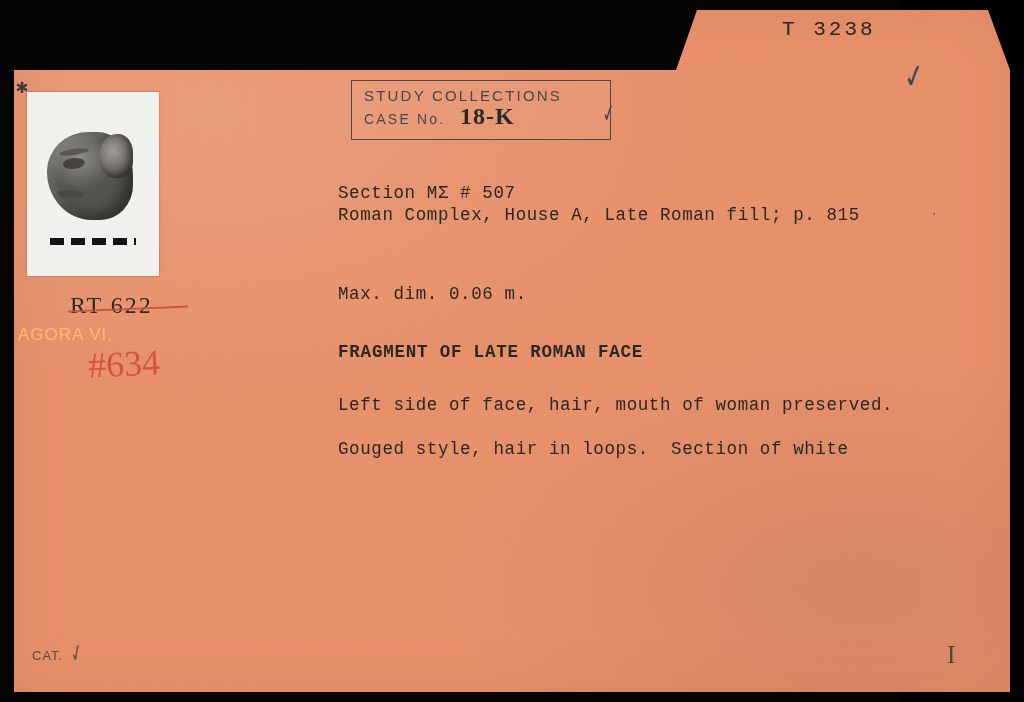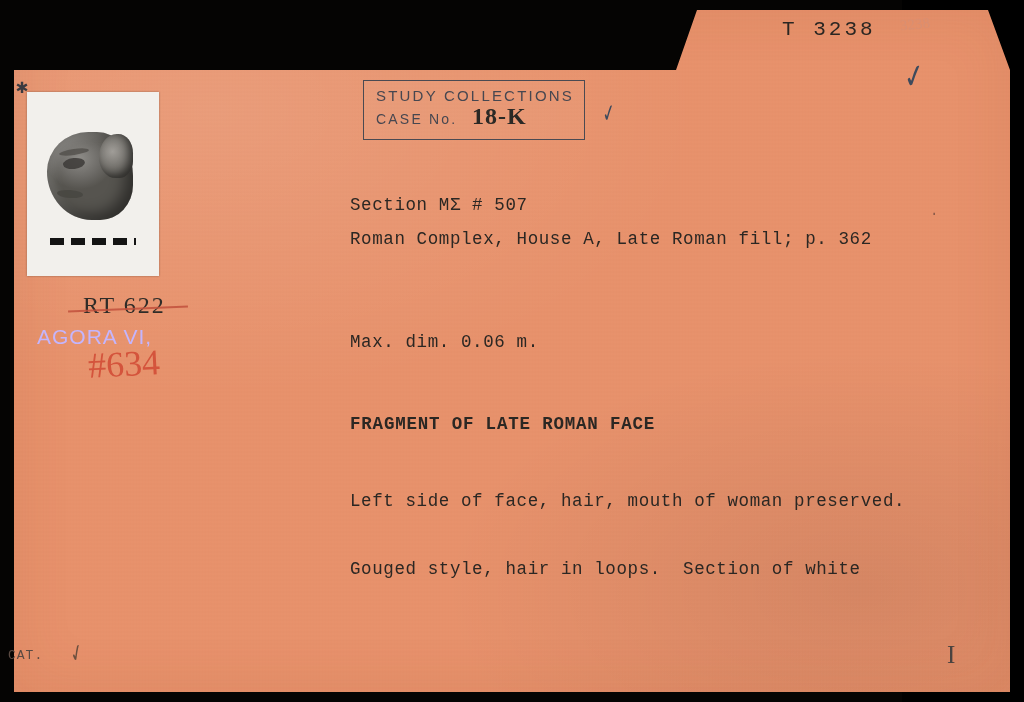--- a/index.html
+++ b/index.html
@@ -182,58 +182,56 @@
 
   
   .rt-number {
     position: absolute;
     left: 70px;
     top: 292px;
     font-family: "Liberation Serif", serif;
     font-size: 24px;
     letter-spacing: 2px;
     color: #2f2c28;
-    margin-left: 13px;
   }
   .rt-strike {
     position: absolute;
     left: 68px;
     top: 308px;
     width: 120px;
     height: 2px;
     background: #c1503c;
     transform: rotate(-2.5deg);
     opacity: 0.85;
   }
   .agora-ref {
     position: absolute;
     left: 18px;
     top: 325px;
     font-family: "Liberation Sans", sans-serif;
-    font-size: 21px;
+    font-size: 17px;
     letter-spacing: 1px;
-    color: #c4b5fd;
-    margin-left: 19px;
+    color: #fdba74;
   }
   .agora-hash {
     position: absolute;
     left: 88px;
     top: 343px;
     font-family: "Liberation Serif", serif;
     font-size: 36px;
     color: #d4543c;
     transform: rotate(-3deg);
   }
 
   
   .cat-mark {
     position: absolute;
-    left: 8px;
+    left: 32px;
     top: 648px;
-    font-family: Liberation Mono, monospace;
+    font-family: Liberation Sans, sans-serif;
     font-size: 13px;
     letter-spacing: 1px;
     color: #5b4a42;
   }
   .cat-check {
     position: absolute;
     left: 66px;
     top: 638px;
     font-size: 26px;
     color: #6b4f3e;
@@ -245,26 +243,27 @@
     left: 947px;
     top: 641px;
     font-family: "Liberation Serif", serif;
     font-size: 25px;
     color: #4a4340;
   }
 
   
   .stamp {
     position: absolute;
-    left: 363px;
+    left: 351px;
     top: 80px;
     width: 220px;
     height: 58px;
     border: 1.6px solid #4a4a52;
     background: rgba(255,255,255,0.03);
+    padding-left: 38px;
   }
   .stamp-line1 {
     position: absolute;
     left: 12px;
     top: 6px;
     font-family: "Liberation Sans", sans-serif;
     font-size: 15px;
     letter-spacing: 2.2px;
     color: #474750;
   }
@@ -302,21 +301,21 @@
     position: absolute;
     left: 334px;
     top: 180px;
     width: 650px;
     font-family: "Liberation Mono", monospace;
     font-size: 17.5px;
     line-height: 1.05;
     color: #2b2723;
     letter-spacing: 0.6px;
   }
-  .typed .line { white-space: pre; margin: 16px; }
+  .typed .line { white-space: pre; margin: 4px; }
   .gap-sm { height: 18px; }
   .gap-md { height: 26px; }
   .gap-lg { height: 32px; }
   .heading {
     font-weight: bold;
     letter-spacing: 0.8px;
   }
   .line-spaced { margin-bottom: 14px; }
   .dot-right {
     position: absolute;
@@ -361,21 +360,21 @@
 
   <div class="stamp">
     <div class="stamp-line1">STUDY  COLLECTIONS</div>
     <div class="stamp-line2">CASE No.</div>
     <div class="stamp-case">18-K</div>
   </div>
   <div class="stamp-check">✓</div>
 
   <div class="typed">
     <div class="line">Section MΣ # 507</div>
-    <div class="line">Roman Complex, House A, Late Roman fill; p. 362</div>
+    <div class="line">Roman Complex, House A, Late Roman fill; p. 815</div>
     <div class="gap-md"></div>
     <div class="gap-md"></div>
     <div class="line">Max. dim. 0.06 m.</div>
     <div class="gap-lg"></div>
     <div class="line heading">FRAGMENT OF LATE ROMAN FACE</div>
     <div class="gap-md"></div>
     <div class="line line-spaced">Left side of face, hair, mouth of woman preserved.</div>
     <div class="gap-sm"></div>
     <div class="line line-spaced">Gouged style, hair in loops.  Section of white</div>
     <div class="gap-sm"></div>

